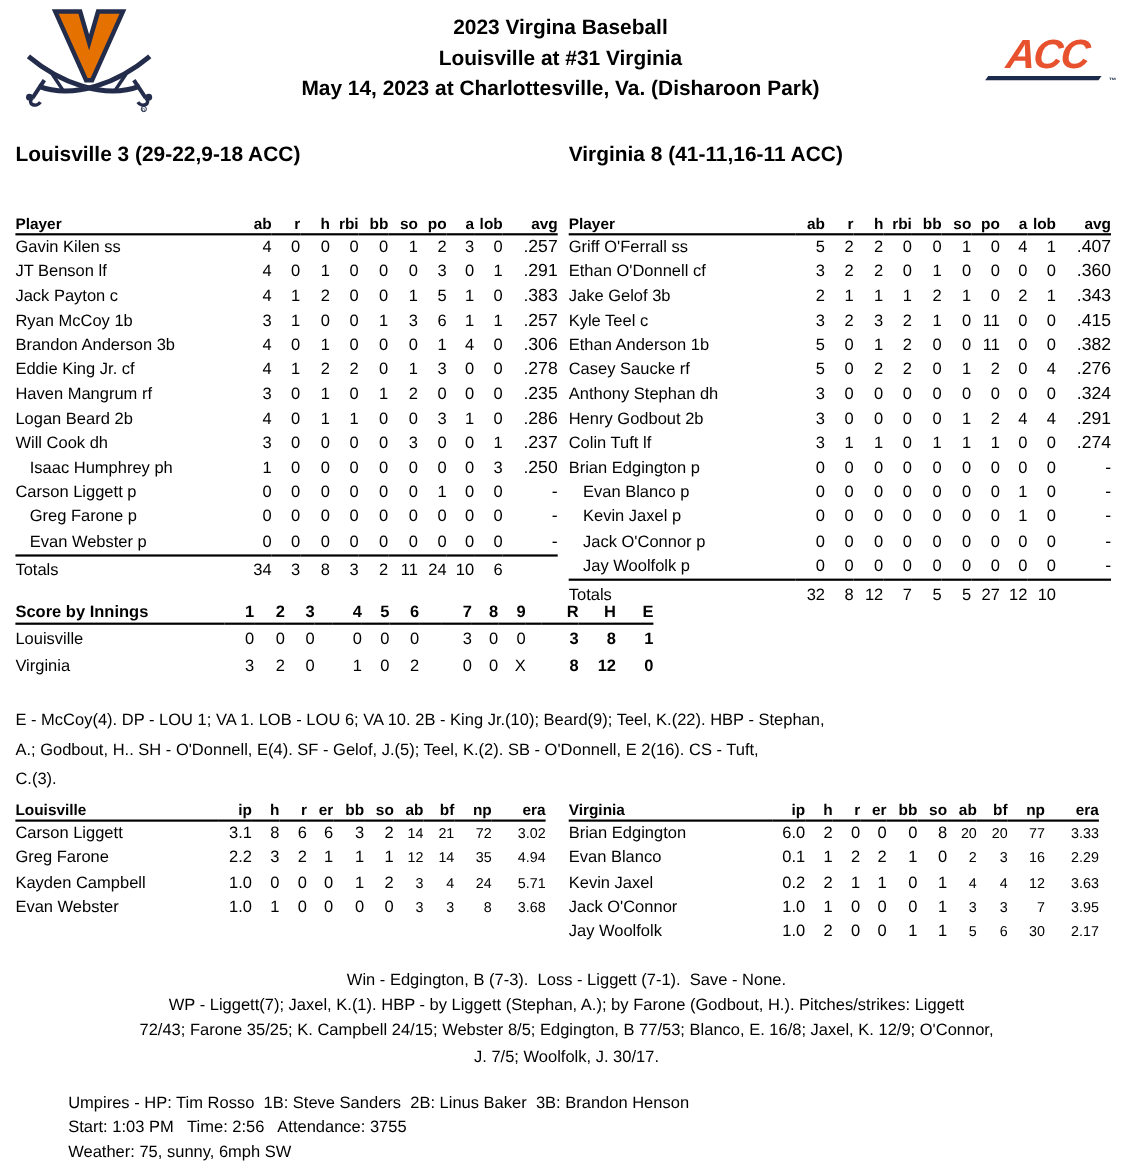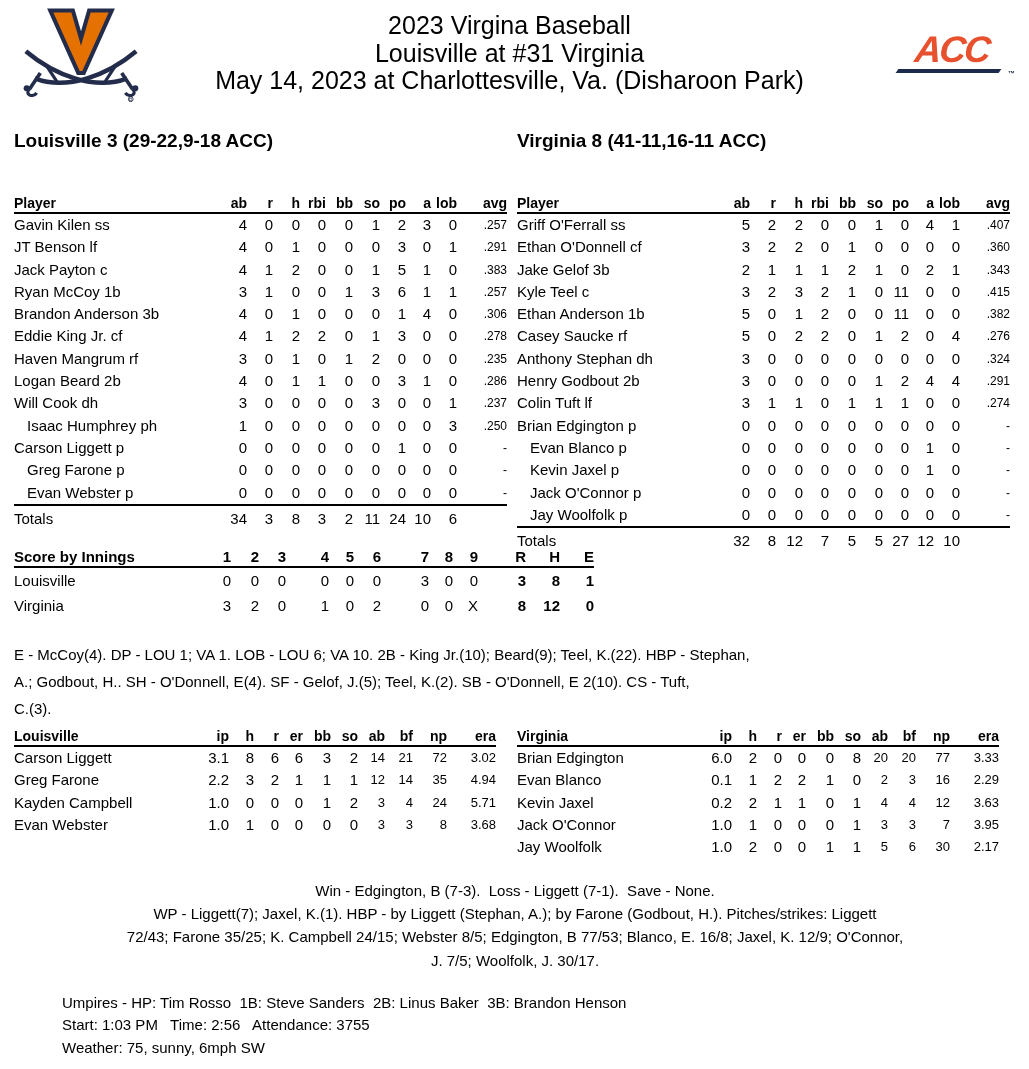--- a/index.html
+++ b/index.html
@@ -2,41 +2,41 @@
 <html><head>
 <meta charset="utf-8">
 <style>
   * { margin:0; padding:0; box-sizing:border-box; }
   html,body { background:#fff; }
   body { font-family:"Liberation Sans", sans-serif; color:#000; }
   .page { position:relative; width:1029px; height:1069px; background:#fff; overflow:hidden; }
 
   
   .header-title { position:absolute; left:150px; right:160px; top:12px; text-align:center; }
-  .header-title div { font-size:25px; font-weight:normal; line-height:27.5px; }
+  .header-title div { font-size:19px; font-weight:bold; line-height:27.5px; }
   .uva-logo { position:absolute; left:22px; top:6px; }
   .acc-logo { position:absolute; right:22px; top:34px; width:110px; }
   .acc-text { font-size:37px; font-weight:bold; font-style:italic; color:#E8512E; letter-spacing:-2px; line-height:32px; transform:skewX(-6deg); text-align:center; }
   .acc-bar { height:4px; background:#1C2B4B; width:103px; margin-top:3px; transform:skewX(-35deg); }
   .acc-tm { position:absolute; right:-8px; bottom:-4px; font-size:7px; color:#1C2B4B; font-weight:bold; }
 
   
   .section-title { font-size:19px; font-weight:bold; }
 
   
   .bat-block { position:absolute; top:130px; }
   .bat-left { left:14px; width:496px; }
   .bat-right { left:517px; width:498px; }
   table { border-collapse:collapse; table-layout:fixed; margin-top:42px; }
   th { font-size:14px; font-weight:bold; border-bottom:2px solid #000; line-height:18px; text-align:right; padding:0; vertical-align:bottom; }
   th.pl { text-align:left; }
   td { font-size:15px; line-height:22.3px; text-align:right; padding:0; white-space:nowrap; overflow:hidden; }
   td.pl { text-align:left; }
   td.ind { padding-left:13px; }
-  td.avg { font-size:12px; }
+  td.avg { font-size:16px; }
   td.md { font-size:13px; }
   td.sm { font-size:13px; }
   tr.totals td { border-top:2px solid #000; line-height:26px; vertical-align:bottom;margin-left:40px; }
 
   
   .score-block { position:absolute; left:14px; top:548px; }
   .score-block table { margin-top:0; }
   .score-block th { font-size:15px; line-height:18px; }
   .score-block td { line-height:25.4px; }
   .score-block td.rhe, .score-block th.rhe { font-weight:bold; }
@@ -610,21 +610,21 @@
             <td class="rhe">8</td>
             <td class="rhe">12</td>
             <td class="rhe">0</td>
           </tr>
         </tbody>
       </table>
   </div>
 
   <div class="notes-block">
     <div>E - McCoy(4). DP - LOU 1; VA 1. LOB - LOU 6; VA 10. 2B - King Jr.(10); Beard(9); Teel, K.(22). HBP - Stephan,</div>
-    <div>A.; Godbout, H.. SH - O'Donnell, E(4). SF - Gelof, J.(5); Teel, K.(2). SB - O'Donnell, E 2(10). CS - Tuft,</div>
+    <div>A.; Godbout, H.. SH - O'Donnell, E(4). SF - Gelof, J.(5); Teel, K.(2). SB - O'Donnell, E 2(16). CS - Tuft,</div>
     <div>C.(3).</div>
   </div>
 
   <div class="pitch-block bat-left">
     <table id="lou-pitch">
         <colgroup>
           <col style="width: 185px;">
           <col style="width: 30px;">
           <col style="width: 25px;">
           <col style="width: 25px;">

